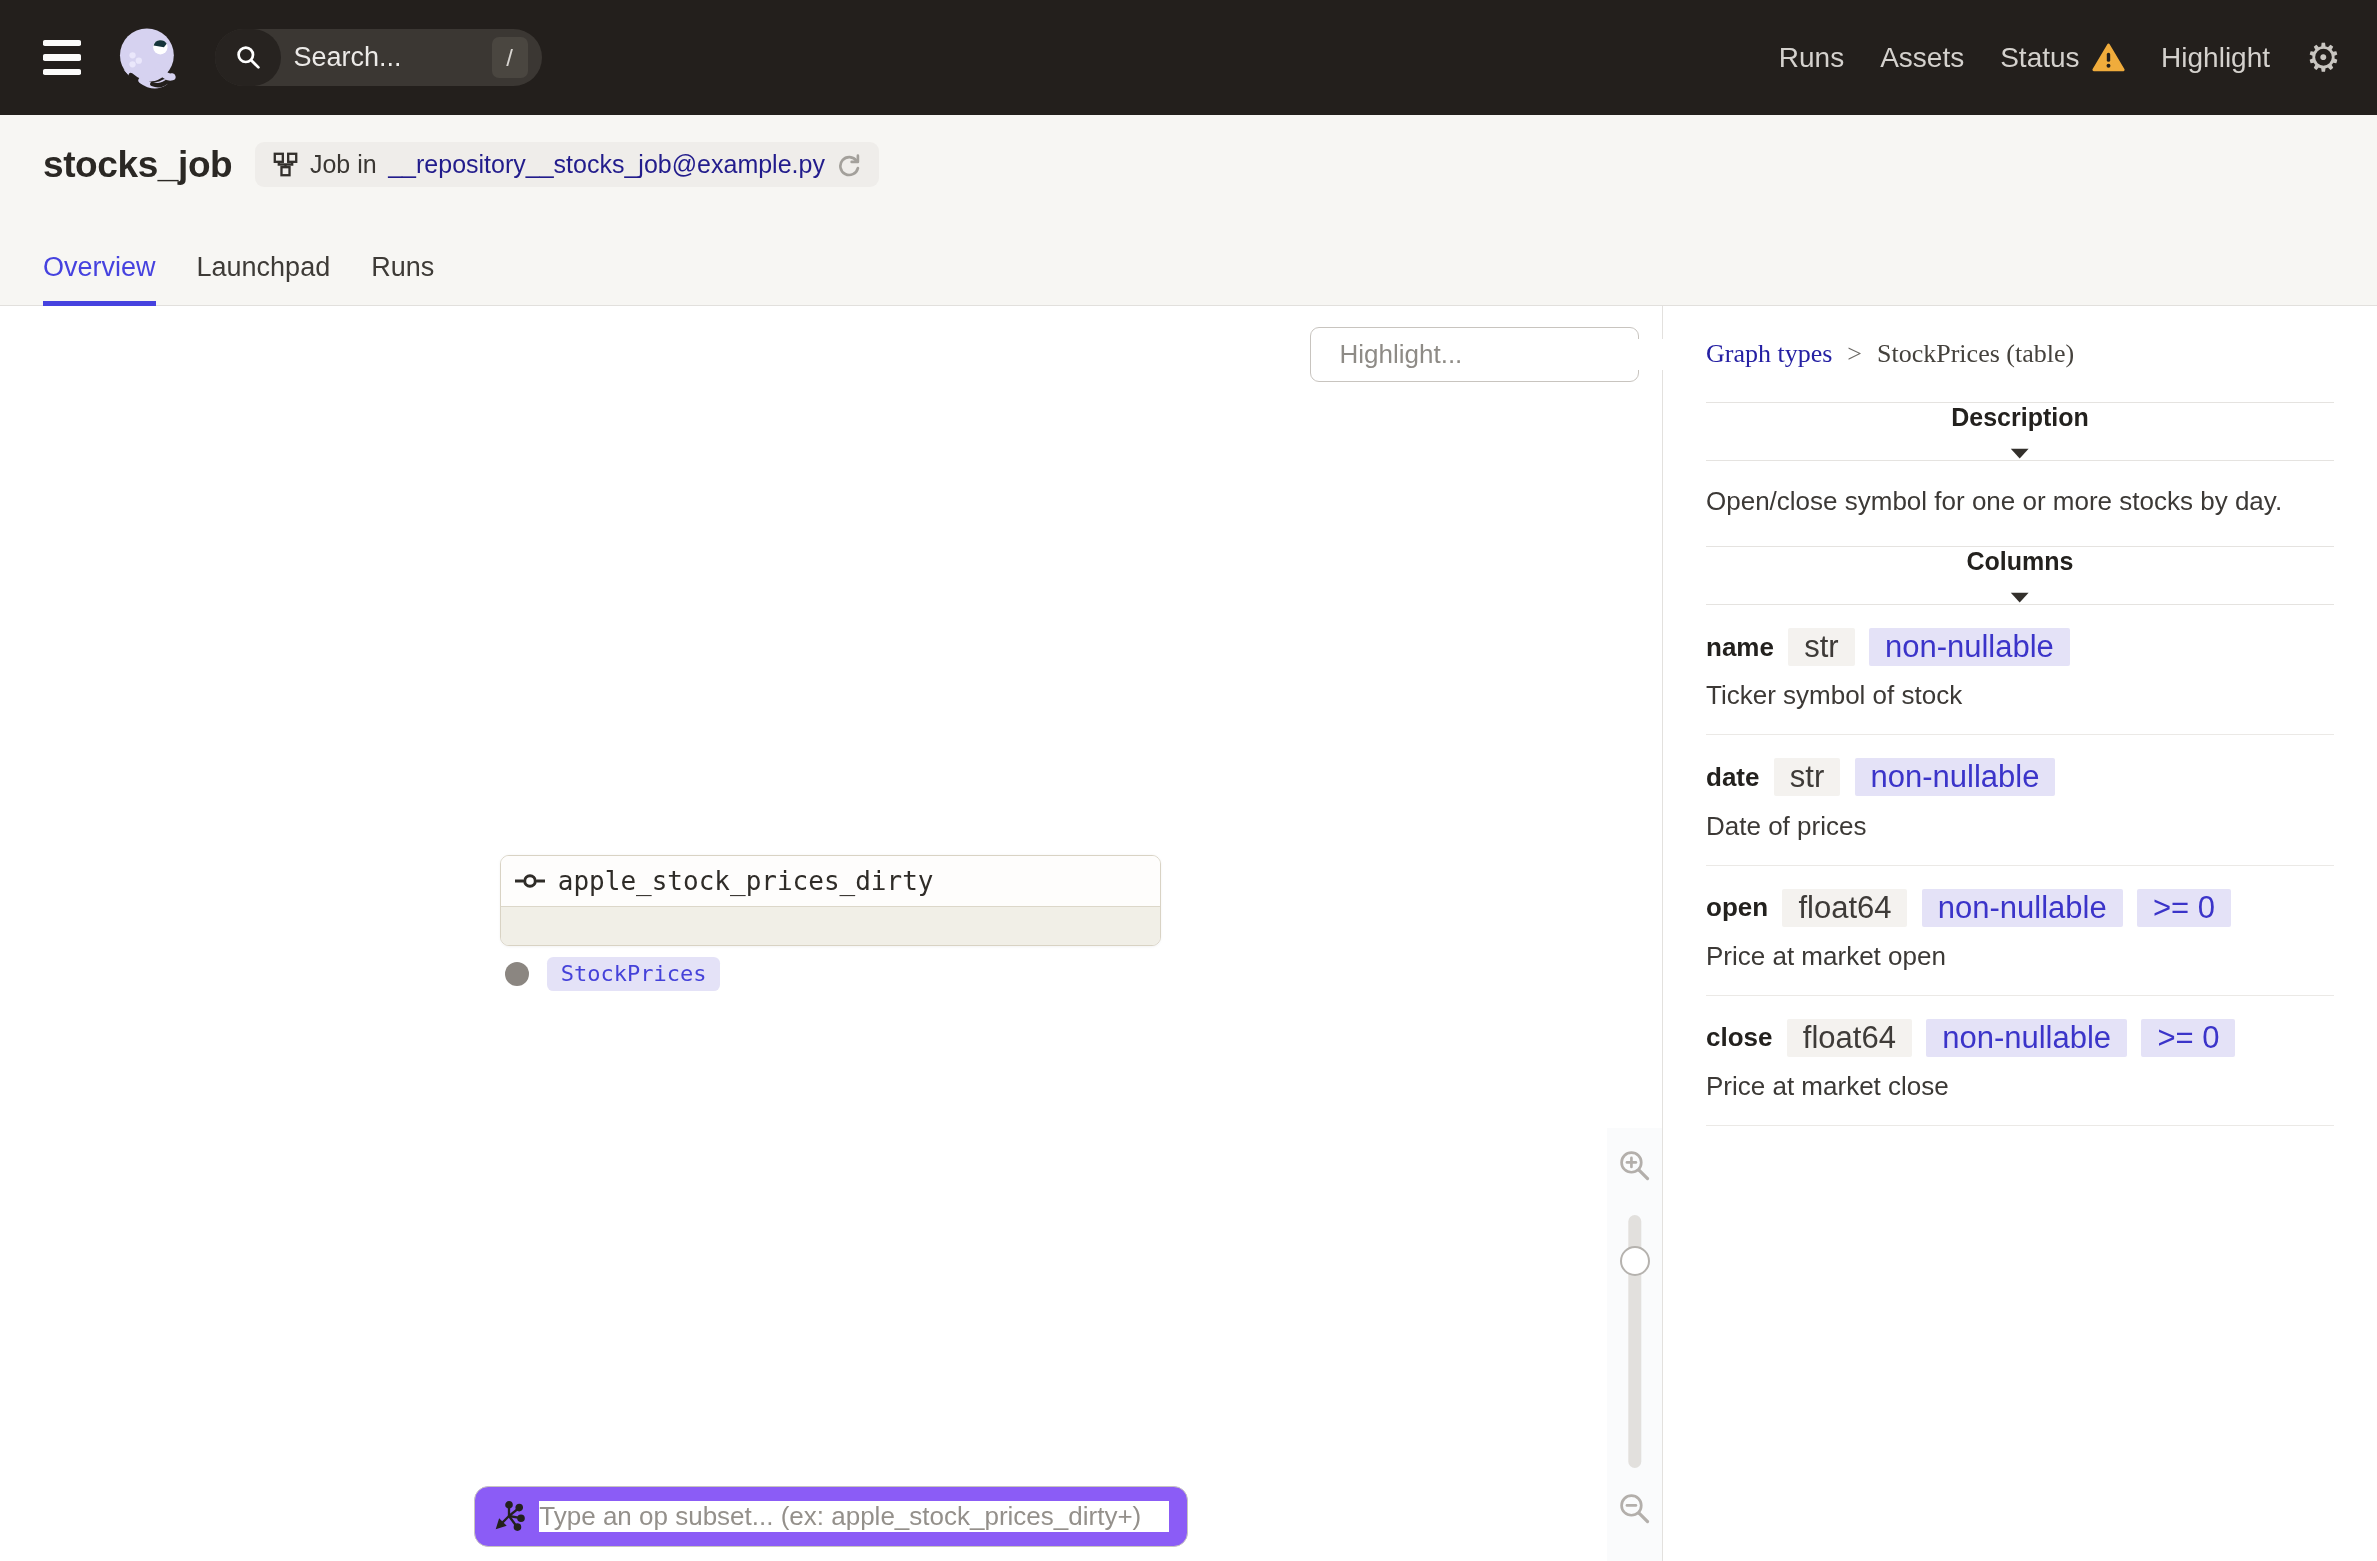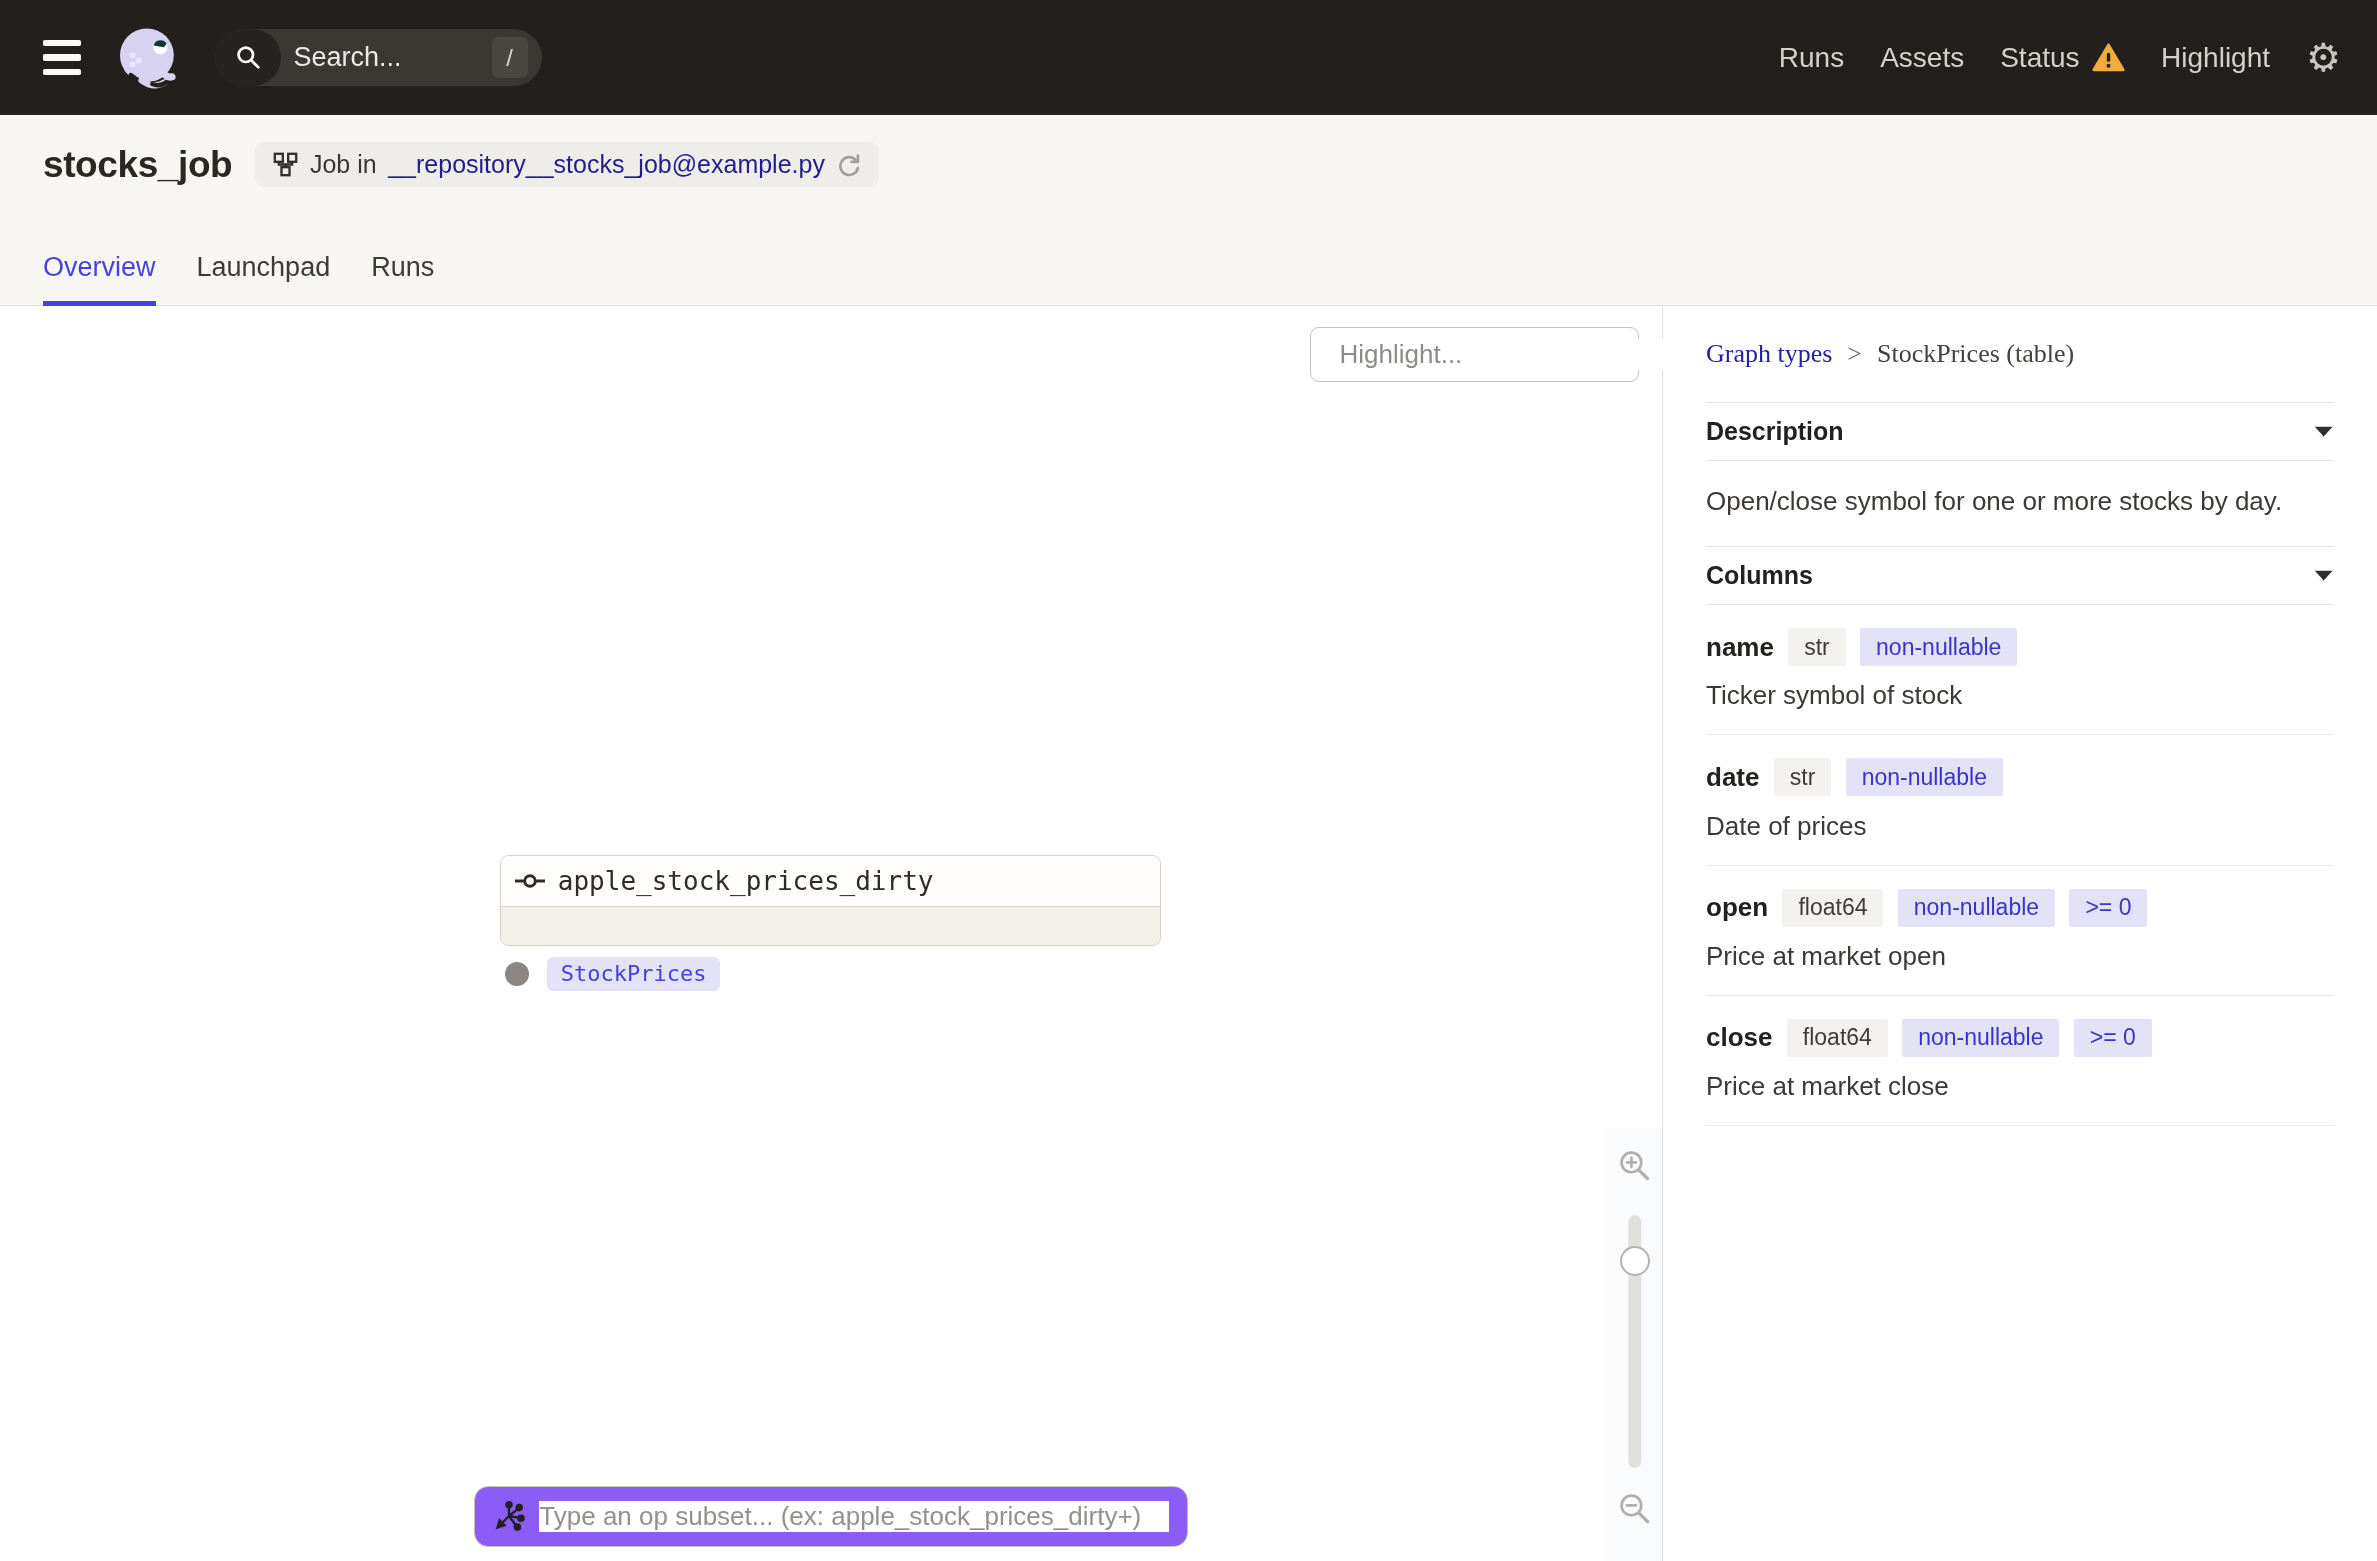--- a/index.html
+++ b/index.html
@@ -114,27 +114,27 @@
 
   
   .rightpanel { width:714px; padding:0 43px; background:#fff; }
   .panel-tabs { height:93px; display:flex; align-items:flex-end; gap:34px; border-bottom:0.9px solid #e5e3e0; }
   .ptab { font-size:26px; font-weight:500; color:#47443f; padding-bottom:23px; border-bottom:4.5px solid transparent; cursor:pointer; }
   .ptab.active { color:#4a3fe0; border-bottom-color:#4a3fe0; }
   .breadcrumb { height:97px; display:flex; align-items:center; gap:15px; border-bottom:0.9px solid #e5e3e0; font-size:26px;font-family:Liberation Serif, serif; }
   .breadcrumb .bc-link { color:#2520a3; cursor:pointer; }
   .breadcrumb .bc-sep { color:#6b6864; }
   .breadcrumb .bc-cur { color:#45423d; }
-  .section-header { height:58px; display:flex; align-items:center; justify-content:space-between; border-bottom:0.9px solid #e5e3e0; cursor:pointer; }
+  .section-header { height:58px; display:flex; align-items:center; justify-content:space-between; border-bottom:0.9px solid #e5e3e0; cursor:pointer;flex-direction:column; }
   .section-header .stitle { font-size:25px; font-weight:bold; color:#23211e; }
   .section-body { padding:25px 0 29px 0; font-size:26px; color:#3c3936; border-bottom:0.9px solid #e5e3e0; }
   .colrow { padding:23px 0 23px 0; border-bottom:0.9px solid #ebe9e6; }
   .colrow .line1 { display:flex; align-items:center; gap:14.3px; }
   .colname { font-size:26px; font-weight:bold; color:#23211e; }
-  .pill { height:38px; display:inline-flex; align-items:center; padding:0 16px; border-radius:2px; font-size:23px; }
+  .pill { height:38px; display:inline-flex; align-items:center; padding:0 16px; border-radius:2px; font-size:31px; }
   .pill.type { background:#f4f2ef; color:#3e3b38; }
   .pill.tag { background:#e4e2f7; color:#3b34c9; }
   .coldesc { margin-top:14.3px; font-size:26px; color:#3c3936; }
 </style>
 </head>
 <body>
 
 <div class="topnav">
   <div class="hamburger">
     <span></span>

